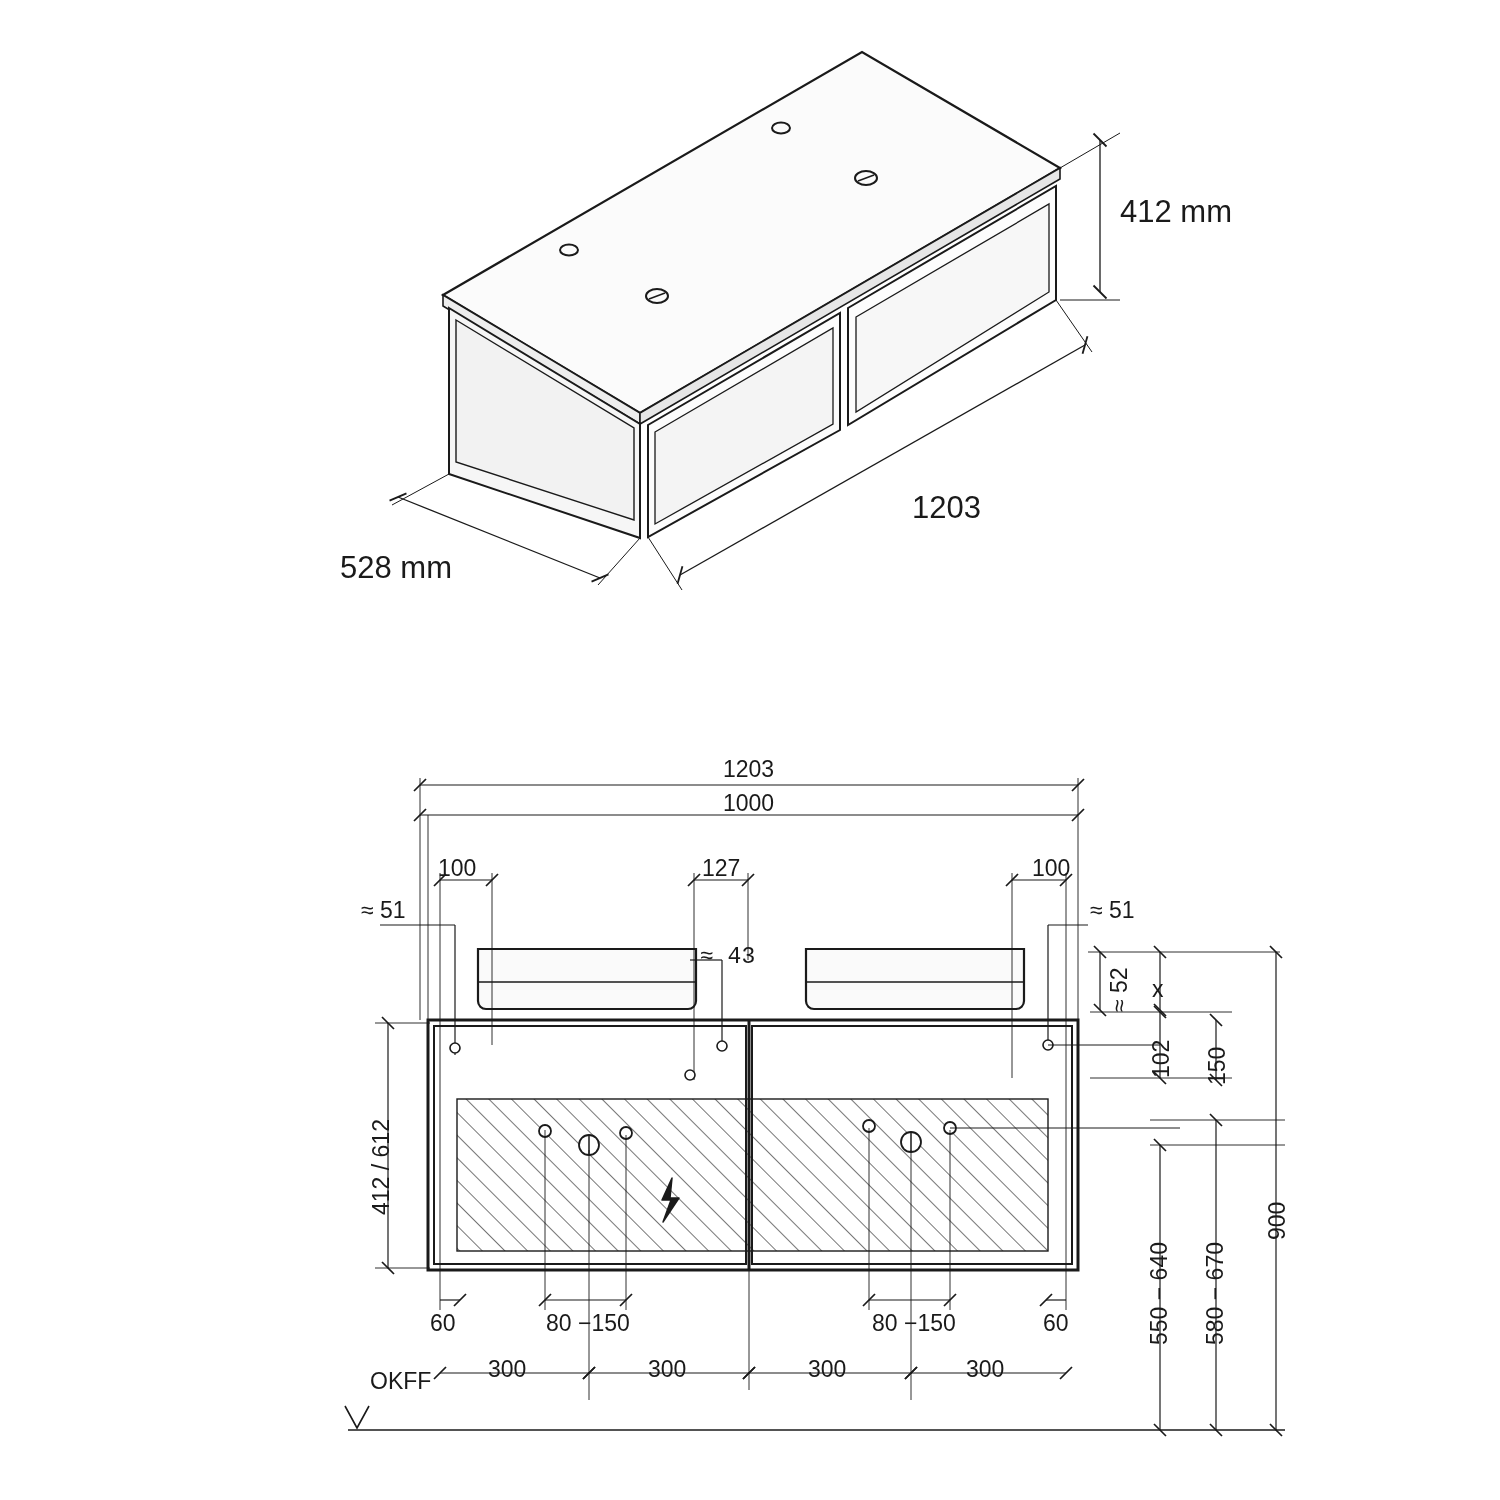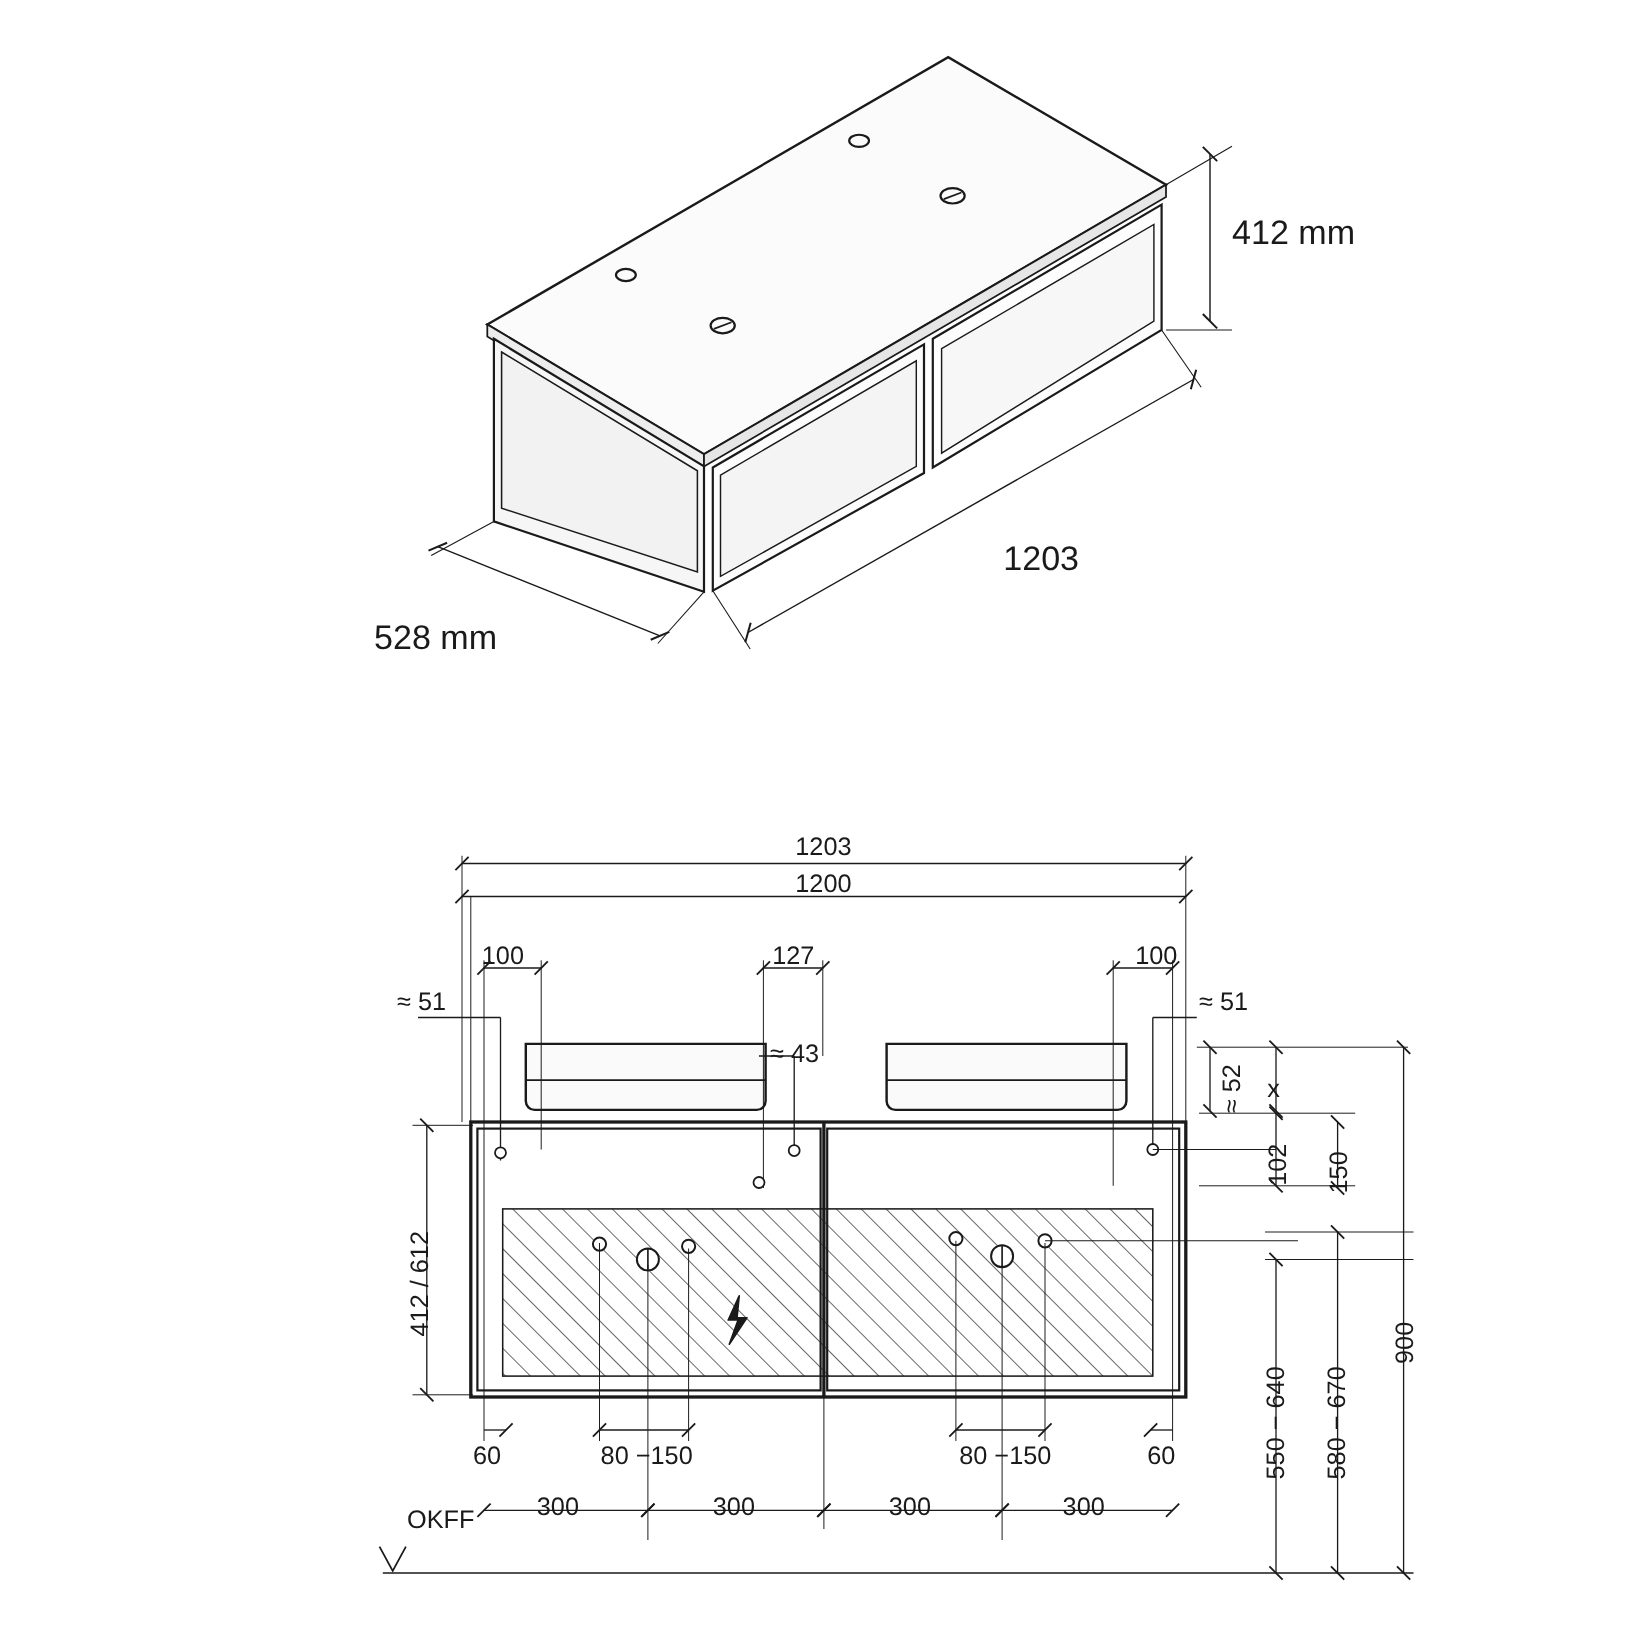--- a/index.html
+++ b/index.html
@@ -188,34 +188,34 @@
       <line x1="911" y1="1373" x2="1066" y2="1373" stroke="#1a1a1a" stroke-width="1.2" marker-start="url(#arrTick)" marker-end="url(#arrTick)"></line>
       <line x1="749" y1="1270" x2="749" y2="1390" stroke="#1a1a1a" stroke-width="0.9"></line>
 
       <line x1="348" y1="1430" x2="1285" y2="1430" stroke="#1a1a1a" stroke-width="1.4"></line>
       <path d="M345,1406 l12,22 l12,-22" fill="none" stroke="#1a1a1a" stroke-width="1.6"></path>
     </g>
   </svg>
 
   <div class="lbl lbl-big" style="left:1120px; top:196px;">412 mm</div>
   <div class="lbl lbl-big" style="left:912px; top:492px;">1203</div>
-  <div class="lbl lbl-big" style="left:340px; top:564px;">528 mm</div>
+  <div class="lbl lbl-big" style="left:340px; top:552px;">528 mm</div>
 
 
   <div class="lbl lbl-dim" style="left:723px; top:758px;">1203</div>
-  <div class="lbl lbl-dim" style="left:723px; top:792px;">1200</div>
+  <div class="lbl lbl-dim" style="left:723px; top:792px;">1000</div>
 
   <div class="lbl lbl-dim" style="left:438px; top:857px;">100</div>
   <div class="lbl lbl-dim" style="left:702px; top:857px;">127</div>
   <div class="lbl lbl-dim" style="left:1032px; top:857px;">100</div>
 
   <div class="lbl lbl-dim" style="left:361px; top:899px;">≈ 51</div>
   <div class="lbl lbl-dim" style="left:1090px; top:899px;">≈ 51</div>
 
-  <div class="lbl lbl-dim" style="left:700px; top:946px;">≈ 43</div>
+  <div class="lbl lbl-dim" style="left:700px; top:946px;font-family:Liberation Mono, monospace;">≈ 43</div>
 
   <div class="lbl lbl-dim rot90" style="left:1108px; top:1012px;">≈ 52</div>
   <div class="lbl lbl-dim" style="left:1152px; top:978px;">x</div>
   <div class="lbl lbl-dim rot90" style="left:1150px; top:1078px;">102</div>
   <div class="lbl lbl-dim rot90" style="left:1206px; top:1085px;">150</div>
 
   <div class="lbl lbl-dim rot90" style="left:370px; top:1215px;">412 / 612</div>
 
   <div class="lbl lbl-dim" style="left:430px; top:1312px;">60</div>
   <div class="lbl lbl-dim" style="left:1043px; top:1312px;">60</div>

